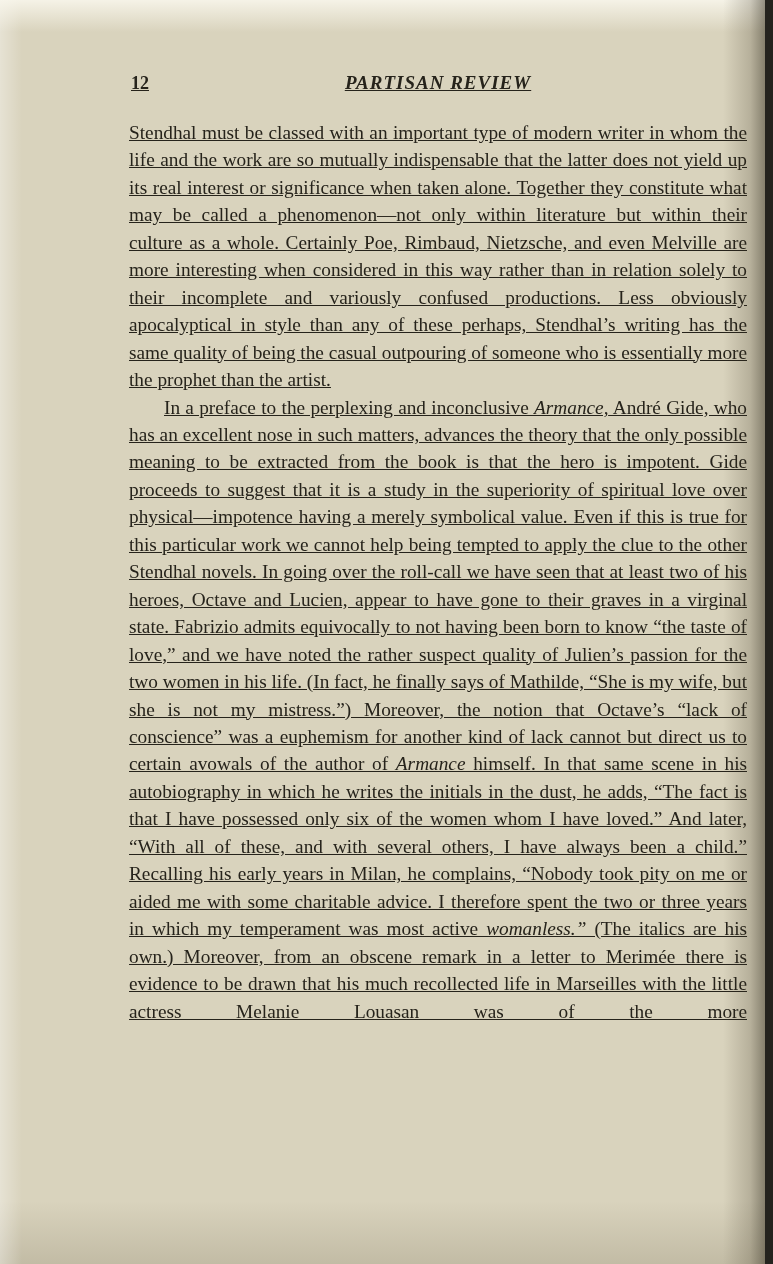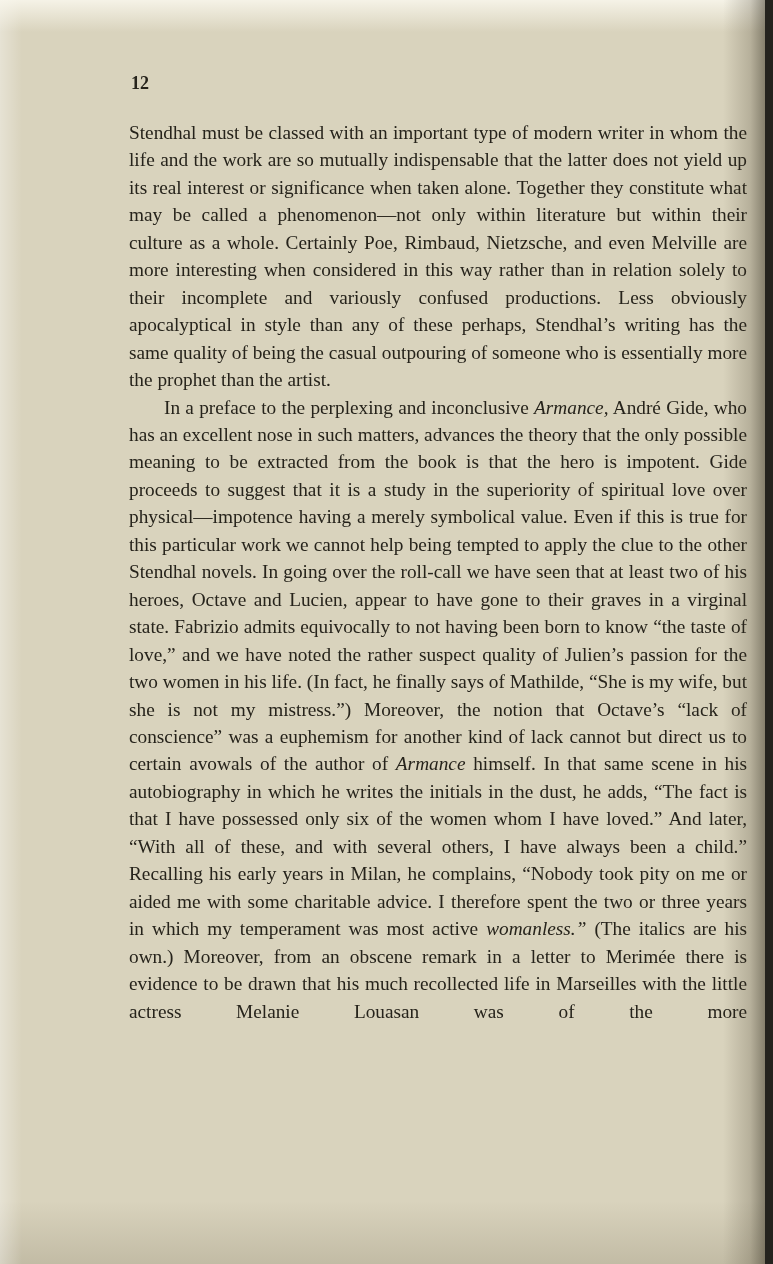--- a/index.html
+++ b/index.html
@@ -1,20 +1,20 @@
 <!DOCTYPE html>
 <html style="--paper: #d9d3bd; --ink: #26231b; --edge-dark: #24231e;"><head>
 <meta charset="utf-8">
 <style>
   :root {
     --paper: #d9d3bd;
     --ink: #26231b;
     --edge-dark: #24231e;
   }
-  * { margin: 0; padding: 0; box-sizing: border-box; }
+  * { margin: 0; padding: 0; box-sizing: border-box; text-decoration: underline; }
   html, body { background: #888; }
   .page {
     position: relative;
     width: 773px;
     height: 1264px;
     margin: 0 auto;
     overflow: hidden;
     font-family: "Liberation Serif", "DejaVu Serif", serif;
     color: var(--ink);
     background:
@@ -56,20 +56,21 @@
   .para + .para { text-indent: 35px; }
   .para:last-child { text-align-last: justify; }
   .it { font-style: italic; }
 </style>
 </head>
 <body>
 
 <div class="page">
   <div class="header">
     <span class="pagenum">12</span>
+    <span class="journal">PARTISAN REVIEW</span>
   </div>
   <div class="text-block">
       <p class="para"><span>Stendhal must be classed with an important type of modern writer in whom the life and the work are so mutually indispensable that the latter does not yield up its real interest or significance when taken alone. Together they constitute what may be called a phenomenon—not only within literature but within their culture as a whole. Certainly Poe, Rimbaud, Nietzsche, and even Melville are more interesting when considered in this way rather than in relation solely to their incomplete and variously confused productions. Less obviously apocalyptical in style than any of these perhaps, Stendhal’s writing has the same quality of being the casual outpouring of someone who is essentially more the prophet than the artist.</span></p>
       <p class="para"><span>In a preface to the perplexing and inconclusive </span><span class="it">Armance,</span><span> André Gide, who has an excellent nose in such matters, advances the theory that the only possible meaning to be extracted from the book is that the hero is impotent. Gide proceeds to suggest that it is a study in the superiority of spiritual love over physical—impotence having a merely symbolical value. Even if this is true for this particular work we cannot help being tempted to apply the clue to the other Stendhal novels. In going over the roll-call we have seen that at least two of his heroes, Octave and Lucien, appear to have gone to their graves in a virginal state. Fabrizio admits equivocally to not having been born to know “the taste of love,” and we have noted the rather suspect quality of Julien’s passion for the two women in his life. (In fact, he finally says of Mathilde, “She is my wife, but she is not my mistress.”) Moreover, the notion that Octave’s “lack of conscience” was a euphemism for another kind of lack cannot but direct us to certain avowals of the author of </span><span class="it">Armance</span><span> himself. In that same scene in his autobiography in which he writes the initials in the dust, he adds, “The fact is that I have possessed only six of the women whom I have loved.” And later, “With all of these, and with several others, I have always been a child.” Recalling his early years in Milan, he complains, “Nobody took pity on me or aided me with some charitable advice. I therefore spent the two or three years in which my temperament was most active </span><span class="it">womanless.”</span><span> (The italics are his own.) Moreover, from an obscene remark in a letter to Merimée there is evidence to be drawn that his much recollected life in Marseilles with the little actress Melanie Louasan was of the more</span></p>
     </div>
   <div class="right-shadow"></div>
   <div class="right-edge"></div>
 </div>
 
 </body></html>

